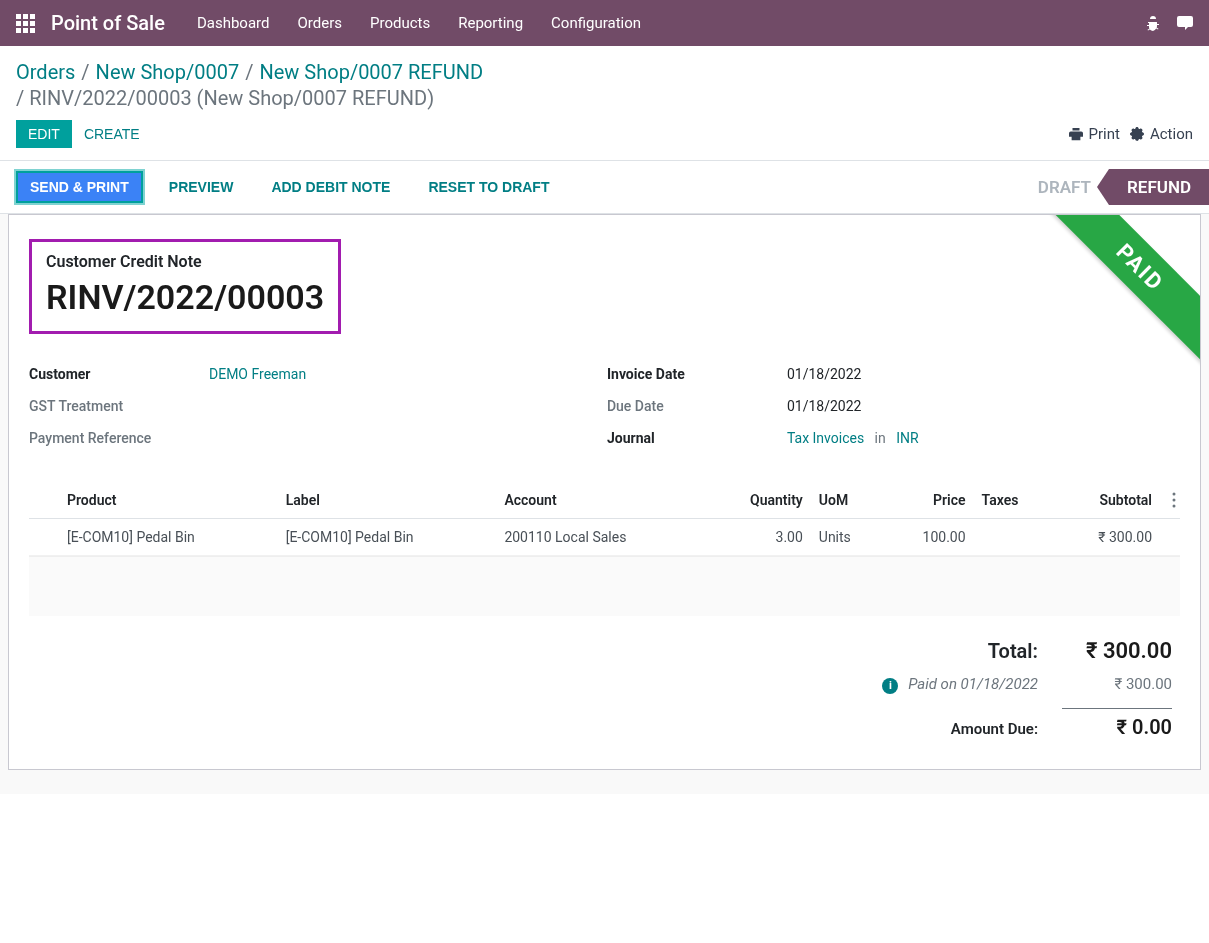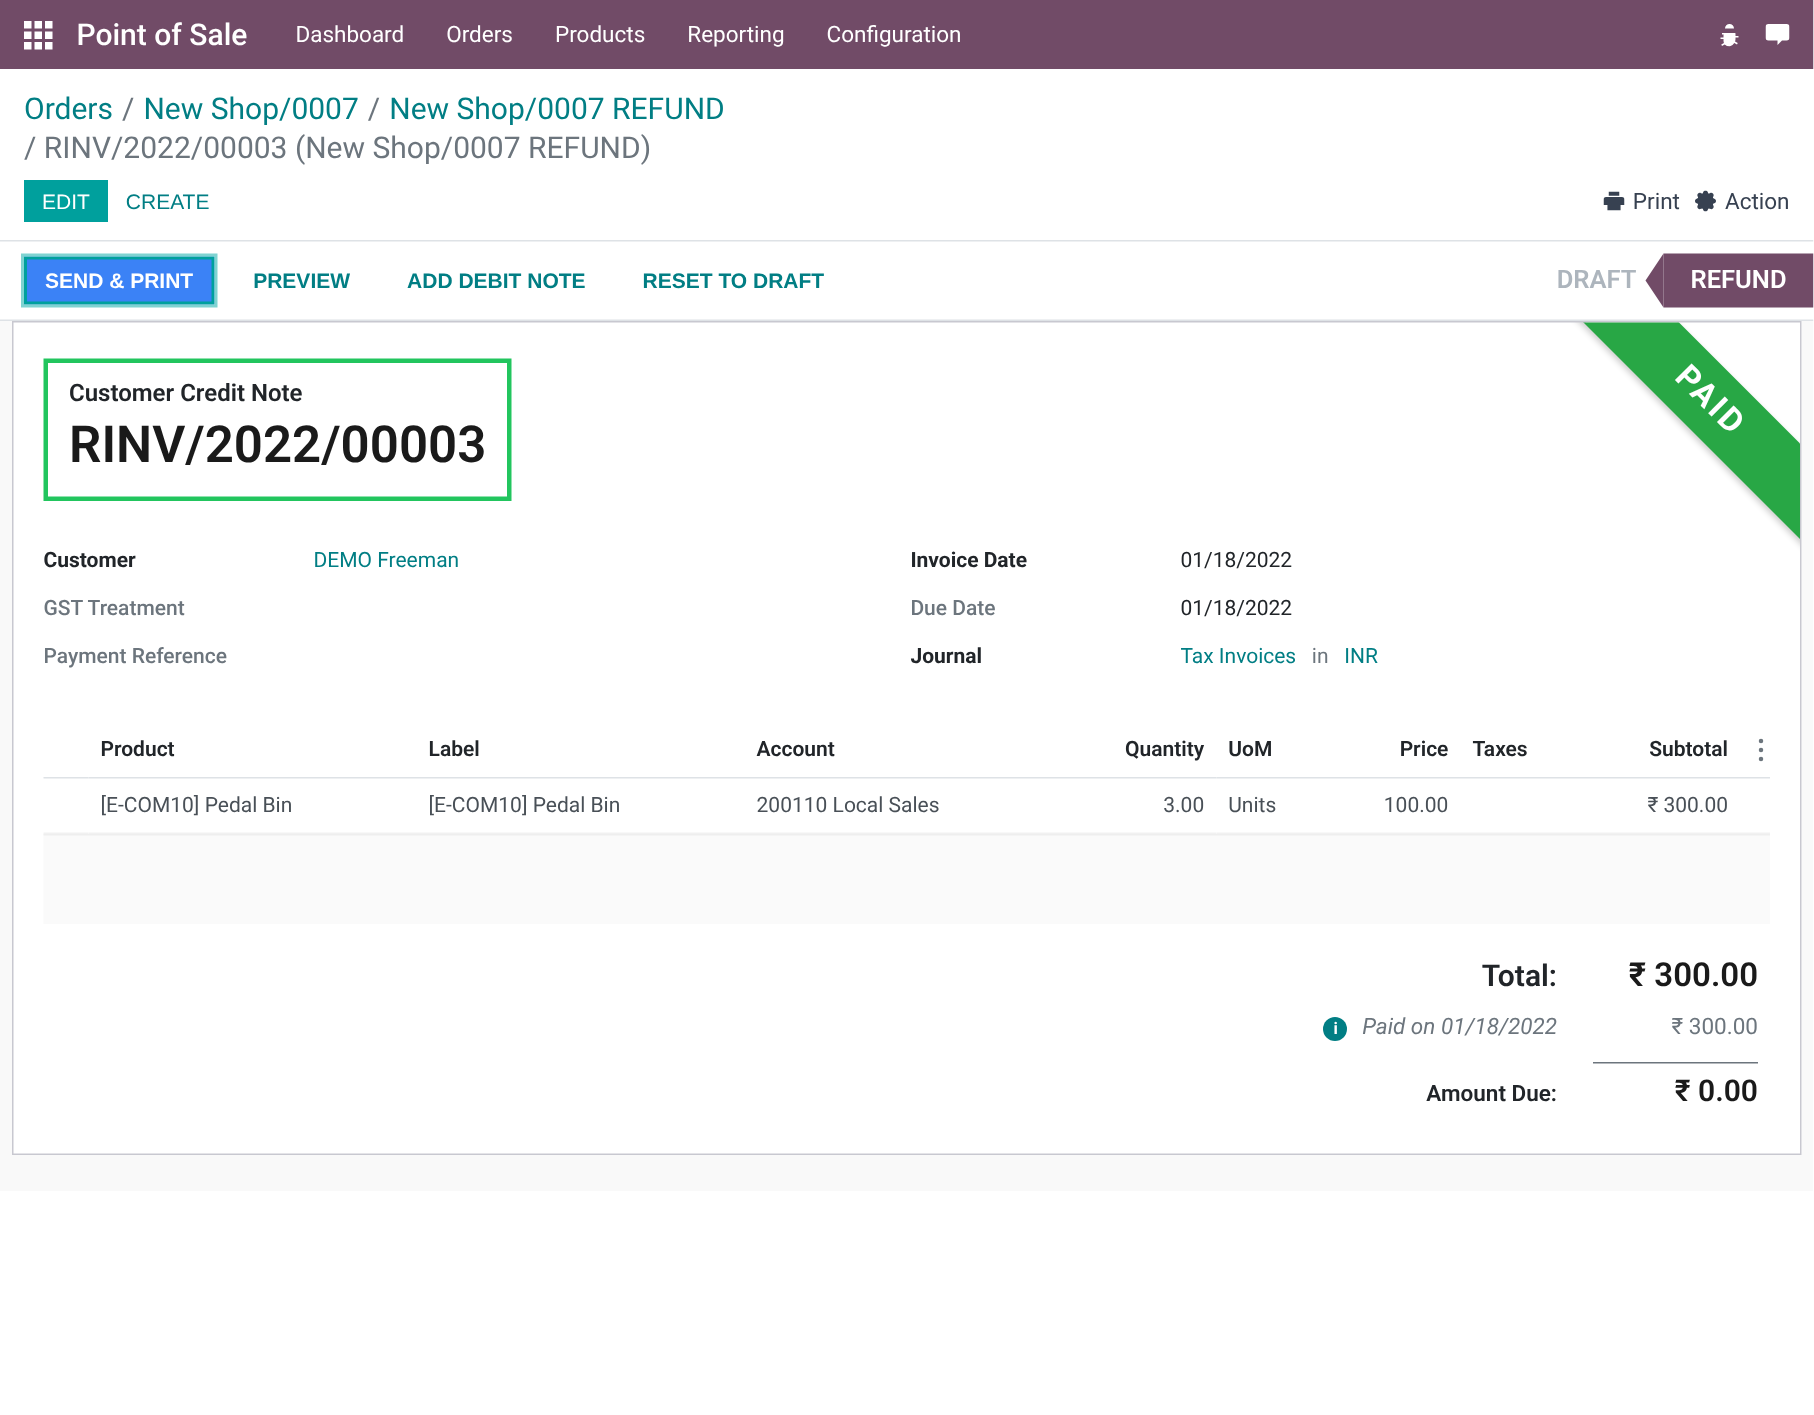--- a/index.html
+++ b/index.html
@@ -27,21 +27,21 @@
   .status-btn { background: transparent; border: none; color: #017e84; font-weight: 600; font-size: 14px; padding: 6px 12px; cursor: pointer; text-transform: uppercase; margin-right: 14px; }
   .status-arrows { margin-left: auto; display: flex; align-items: center; height: 36px; }
   .status-stage { display: flex; align-items: center; padding: 0 18px; height: 36px; font-size: 17px; font-weight: 600; position: relative; }
   .status-stage.inactive { color: #adb5bd; }
   .status-stage.active { background: #714B67; color: #fff; }
   .status-stage.active::before { content: ""; position: absolute; left: -12px; top: 0; border-top: 18px solid transparent; border-bottom: 18px solid transparent; border-right: 12px solid #714B67; }
   .sheet-bg { background: #f9f9f9; padding: 0 8px 24px 8px; }
   .sheet { background: #fff; border: 1px solid #c8c8d0; margin: 0 auto; max-width: 1193px; position: relative; overflow: hidden; }
   .ribbon { position: absolute; top: 30px; right: -60px; width: 240px; transform: rotate(45deg); background: #28a745; color: #fff; text-align: center; font-size: 22px; font-weight: 700; padding: 10px 0; letter-spacing: 2px; box-shadow: 0 2px 4px rgba(0,0,0,0.2); }
   .sheet-inner { padding: 24px 20px; }
-  .title-block { border: 3px solid #22c55e; padding: 10px 14px 14px 14px; display: inline-block; margin-bottom: 24px; }
+  .title-block { border: 3px solid #a21caf; padding: 10px 14px 14px 14px; display: inline-block; margin-bottom: 24px; }
   .title-label { font-size: 16px; font-weight: 600; color: #212529; margin-bottom: 6px; }
   .title-main { font-size: 34px; font-weight: 600; color: #1a1a1a; }
   .form-grid { display: flex; gap: 60px; margin-bottom: 28px; }
   .form-col { flex: 0 0 45%; }
   .form-row { display: flex; align-items: center; padding: 8px 0; }
   .form-label { width: 180px; font-weight: 700; color: #212529; }
   .form-label.muted { font-weight: 500; color: #6c757d; }
   .form-value { color: #212529; }
   .form-value .link { color: #017e84; cursor: pointer; }
   .form-value .muted { color: #6c757d; }

